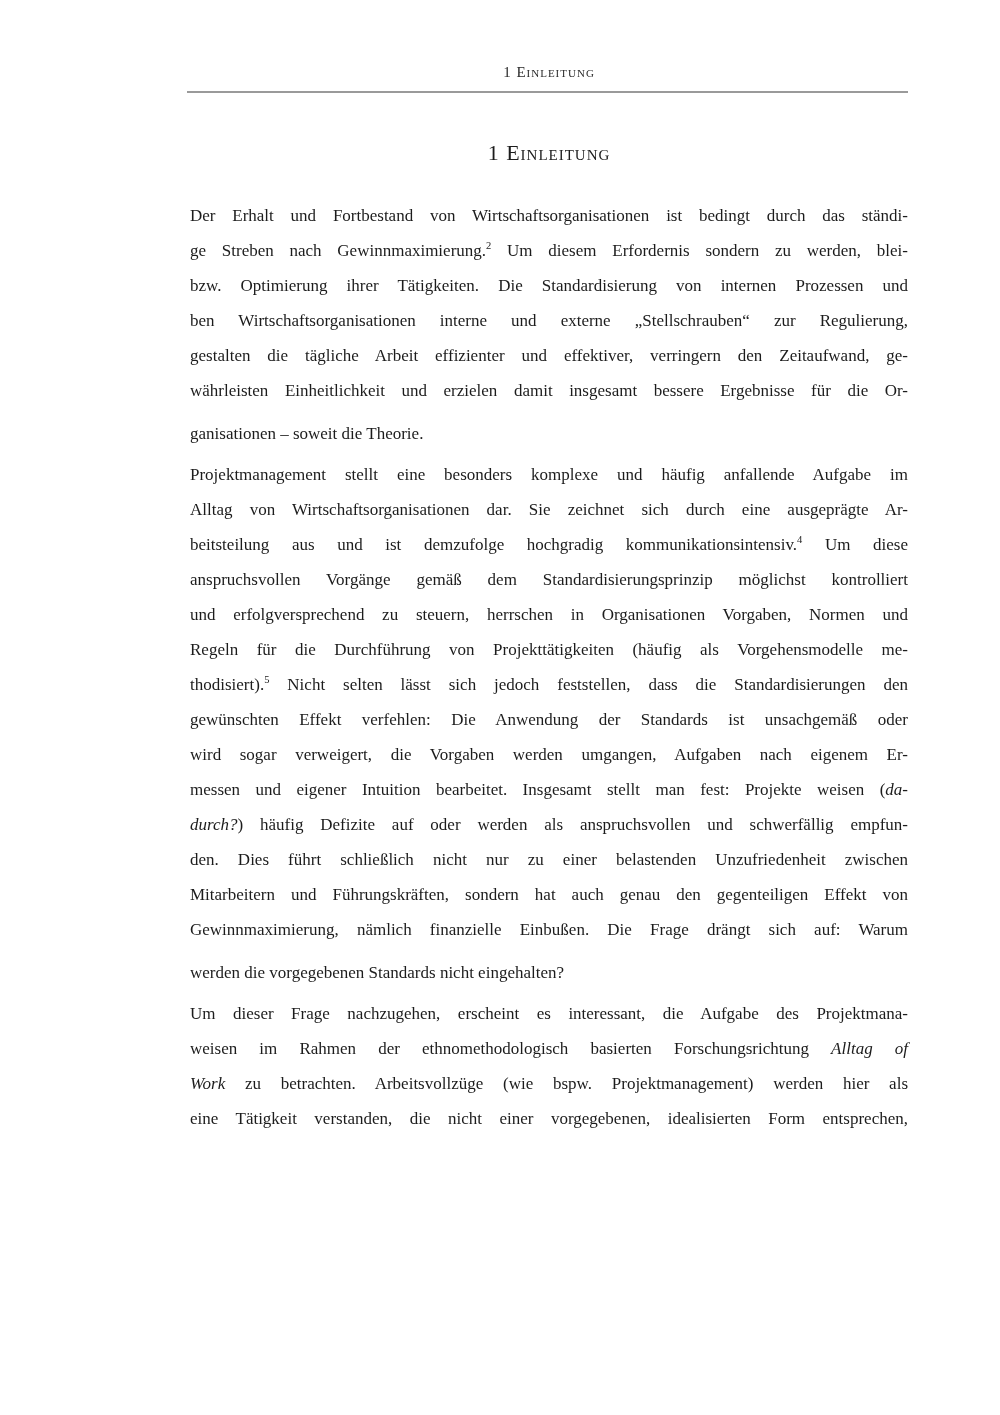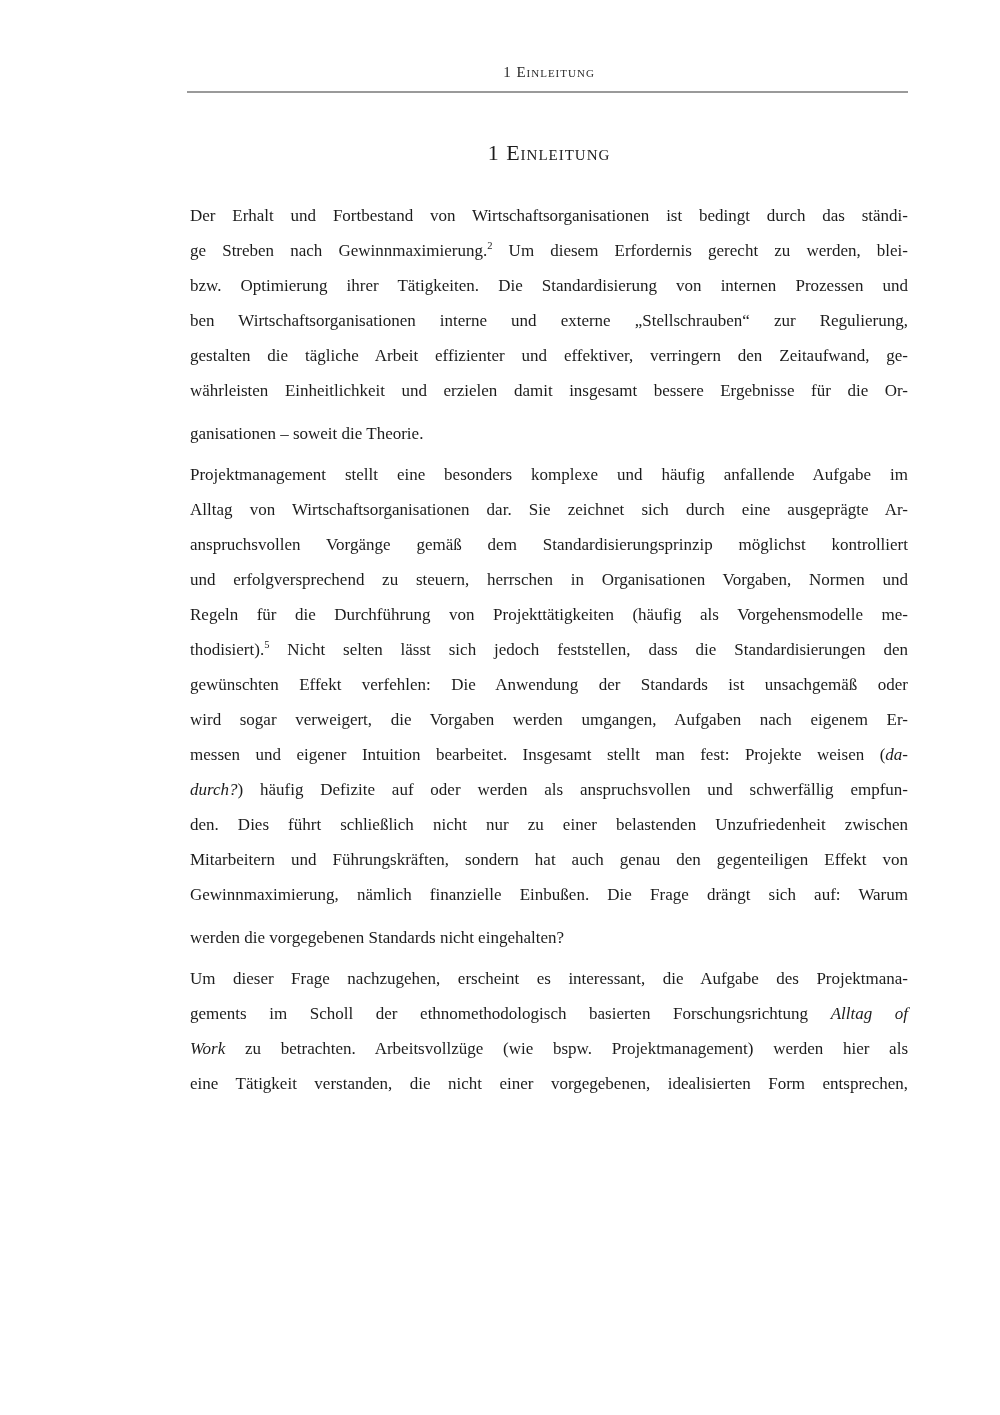--- a/index.html
+++ b/index.html
@@ -100,46 +100,47 @@
 <body>
 
 <div class="page">
   <div class="running-header">1 Einleitung</div>
   <div class="header-rule"></div>
   <h1 class="page-title">1 Einleitung</h1>
 
   <div class="body-text">
       <div class="paragraph">
         <div class="line"><span>Der Erhalt und Fortbestand von Wirtschaftsorganisationen ist bedingt durch das ständi-</span></div>
-        <div class="line"><span>ge Streben nach Gewinnmaximierung.</span><sup class="fn-ref">2</sup><span> Um diesem Erfordernis gerecht zu werden, blei-</span></div>
+        <div class="line"><span>ge Streben nach Gewinnmaximierung.</span><sup class="fn-ref">2</sup><span> Um diesem Erfordernis sondern zu werden, blei-</span></div>
         <div class="line"><span>bzw. Optimierung ihrer Tätigkeiten. Die Standardisierung von internen Prozessen und</span></div>
         <div class="line"><span>ben Wirtschaftsorganisationen interne und externe „Stellschrauben“ zur Regulierung,</span></div>
         <div class="line"><span>gestalten die tägliche Arbeit effizienter und effektiver, verringern den Zeitaufwand, ge-</span></div>
         <div class="line"><span>währleisten Einheitlichkeit und erzielen damit insgesamt bessere Ergebnisse für die Or-</span></div>
         <div class="line line-last"><span>ganisationen – soweit die Theorie.</span></div>
       </div>
       <div class="paragraph">
         <div class="line"><span>Projektmanagement stellt eine besonders komplexe und häufig anfallende Aufgabe im</span></div>
         <div class="line"><span>Alltag von Wirtschaftsorganisationen dar. Sie zeichnet sich durch eine ausgeprägte Ar-</span></div>
+        <div class="line"><span>beitsteilung aus und ist demzufolge hochgradig kommunikationsintensiv.</span><sup class="fn-ref">4</sup><span> Um diese</span></div>
         <div class="line"><span>anspruchsvollen Vorgänge gemäß dem Standardisierungsprinzip möglichst kontrolliert</span></div>
         <div class="line"><span>und erfolgversprechend zu steuern, herrschen in Organisationen Vorgaben, Normen und</span></div>
         <div class="line"><span>Regeln für die Durchführung von Projekttätigkeiten (häufig als Vorgehensmodelle me-</span></div>
         <div class="line"><span>thodisiert).</span><sup class="fn-ref">5</sup><span> Nicht selten lässt sich jedoch feststellen, dass die Standardisierungen den</span></div>
         <div class="line"><span>gewünschten Effekt verfehlen: Die Anwendung der Standards ist unsachgemäß oder</span></div>
         <div class="line"><span>wird sogar verweigert, die Vorgaben werden umgangen, Aufgaben nach eigenem Er-</span></div>
         <div class="line"><span>messen und eigener Intuition bearbeitet. Insgesamt stellt man fest: Projekte weisen (</span><em>da-</em></div>
         <div class="line"><em>durch?</em><span>) häufig Defizite auf oder werden als anspruchsvollen und schwerfällig empfun-</span></div>
         <div class="line"><span>den. Dies führt schließlich nicht nur zu einer belastenden Unzufriedenheit zwischen</span></div>
         <div class="line"><span>Mitarbeitern und Führungskräften, sondern hat auch genau den gegenteiligen Effekt von</span></div>
         <div class="line"><span>Gewinnmaximierung, nämlich finanzielle Einbußen. Die Frage drängt sich auf: Warum</span></div>
         <div class="line line-last"><span>werden die vorgegebenen Standards nicht eingehalten?</span></div>
       </div>
       <div class="paragraph">
         <div class="line"><span>Um dieser Frage nachzugehen, erscheint es interessant, die Aufgabe des Projektmana-</span></div>
-        <div class="line"><span>gements im Scholl der ethnomethodologisch basierten Forschungsrichtung </span><em>Alltag of</em></div>
+        <div class="line"><span>weisen im Rahmen der ethnomethodologisch basierten Forschungsrichtung </span><em>Alltag of</em></div>
         <div class="line"><em>Work</em><span> zu betrachten. Arbeitsvollzüge (wie bspw. Projektmanagement) werden hier als</span></div>
         <div class="line"><span>eine Tätigkeit verstanden, die nicht einer vorgegebenen, idealisierten Form entsprechen,</span></div>
       </div>
     </div>
 
   <div class="footnotes">
     <div class="footnote-rule"></div>
     <div>
         <div class="footnote">
           <div class="fn-line"><sup class="fn-mark">2</sup> Brünner 2000: 5</div>

